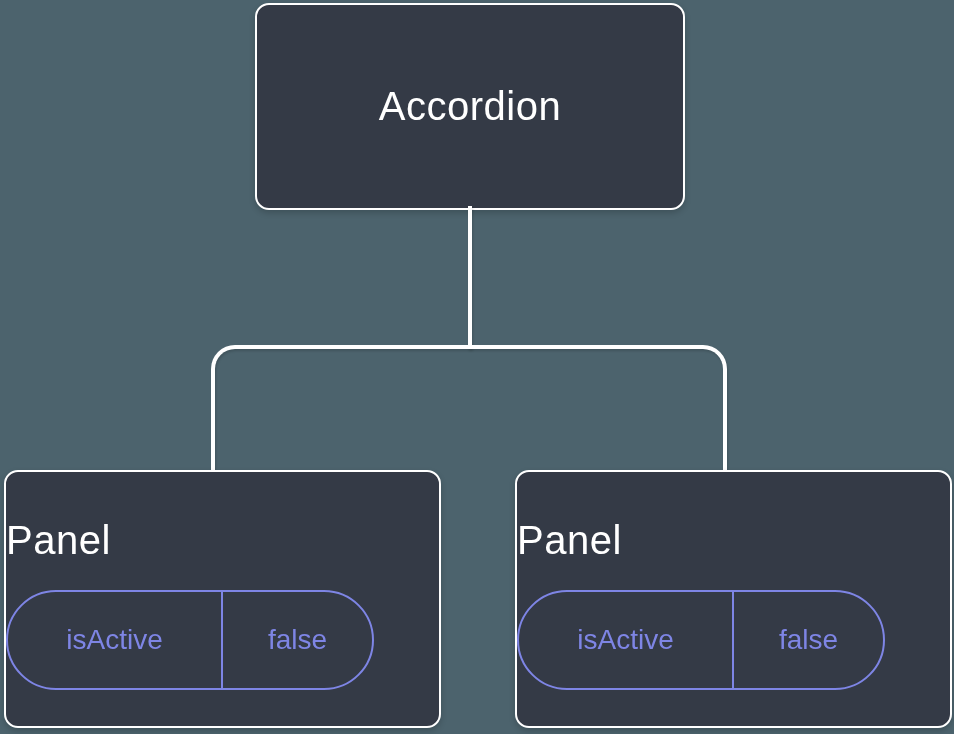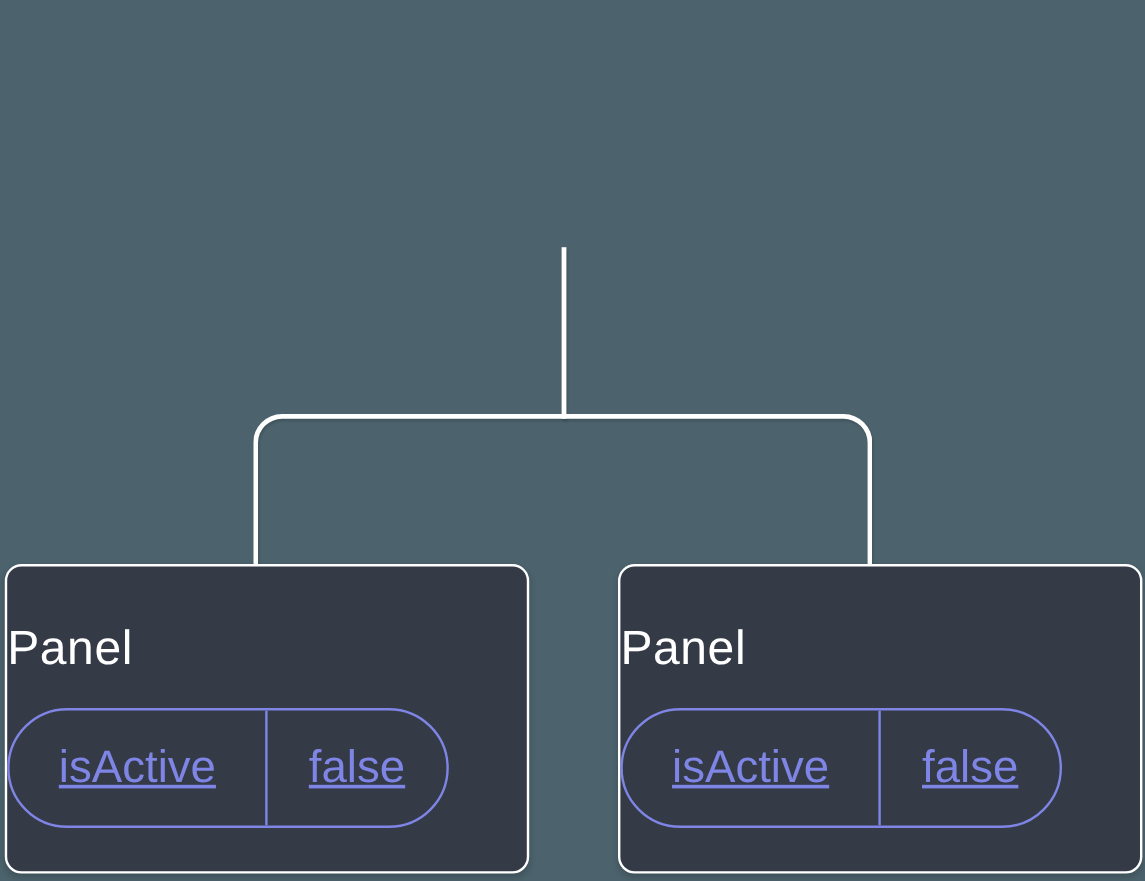--- a/index.html
+++ b/index.html
@@ -75,35 +75,37 @@
     border-radius: 50px;
     display: flex;
     align-items: stretch;
     overflow: hidden;
   }
   .pill-cell {
     display: flex;
     align-items: center;
     justify-content: center;
     color: var(--state-accent, #7E85E5);
-    font-size: 38px;
+    font-size: 28px;
     font-weight: 400;
-    text-decoration: underline;
   }
   .pill-key {
     flex: 0 0 213px;
     border-right: 2px solid var(--state-accent, #7E85E5);
   }
   .pill-value { flex: 1; }
 </style>
 </head>
 <body>
 
 <div class="stage">
 
+  <div class="node node-root">
+    <span class="node-label">Accordion</span>
+  </div>
 
   <div class="connector-stem"></div>
   <div class="connector-bracket"></div>
 
   <div class="node node-panel left">
     <span class="node-label">Panel</span>
     <div class="state-pill">
       <span class="pill-cell pill-key">isActive</span>
       <span class="pill-cell pill-value">false</span>
     </div>

